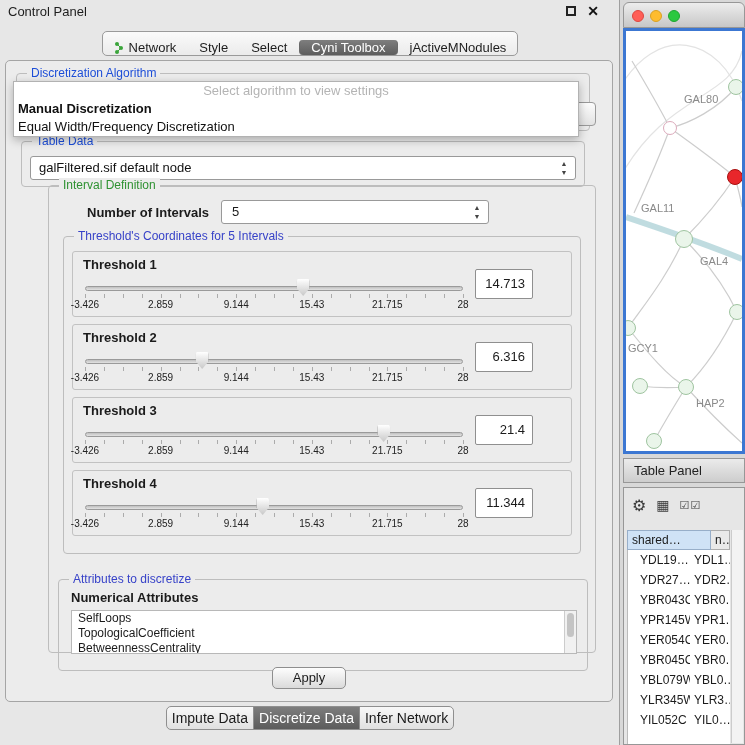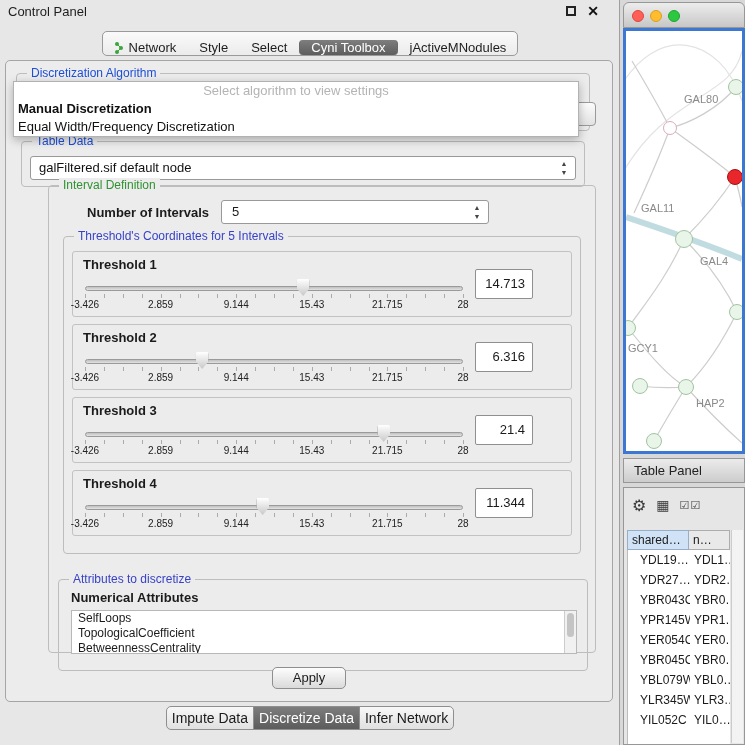--- a/index.html
+++ b/index.html
@@ -85,21 +85,21 @@
   .node-label{position:absolute;font-size:11px;color:#8a8a8a;white-space:nowrap;}
 
   
   .tp-header{position:absolute;left:623px;top:458px;width:122px;height:25px;background:linear-gradient(#ebebeb,#cdcdcd);border:1px solid #979797;font-size:13px;line-height:23px;padding-left:10px;color:#222;}
   .tbl-window{position:absolute;left:623px;top:487px;width:122px;height:258px;background:#e6e6e6;border:1px solid #979797;}
   .tbl-toolbar{position:absolute;left:8px;top:4px;height:26px;display:flex;align-items:center;gap:10px;}
   .gear-ic{font-size:16px;color:#3a3a3a;}
   .cols-ic{font-size:14px;color:#3a3a3a;}
   .check-ic{font-size:11px;color:#3a3a3a;letter-spacing:1px;}
   .tbl-hdr{position:absolute;left:3px;right:14px;top:42px;height:20px;display:flex;font-size:12px;}
-  .tbl-hdr .h1{width:62px;background:#cfe2f6;border:1px solid #97aec9;line-height:18px;padding-left:4px;overflow:hidden;}
+  .tbl-hdr .h1{width:84px;background:#cfe2f6;border:1px solid #97aec9;line-height:18px;padding-left:4px;overflow:hidden;}
   .tbl-hdr .h2{flex:1;background:#e9e9e9;border:1px solid #adadad;border-left:none;line-height:18px;padding-left:4px;overflow:hidden;}
   .tbl-rows{position:absolute;left:3px;right:14px;top:62px;bottom:0;background:#fff;overflow:hidden;border-left:1px solid #bbb;}
   .trow{display:flex;height:20px;line-height:20px;font-size:12px;}
   .trow .c1{width:62px;padding-left:12px;overflow:hidden;white-space:nowrap;}
   .trow .c2{flex:1;padding-left:4px;overflow:hidden;white-space:nowrap;}
   .tbl-scroll{position:absolute;right:1px;top:42px;bottom:1px;width:12px;background:#f3f3f3;border-left:1px solid #ccc;}
 </style>
 </head>
 <body>
 

